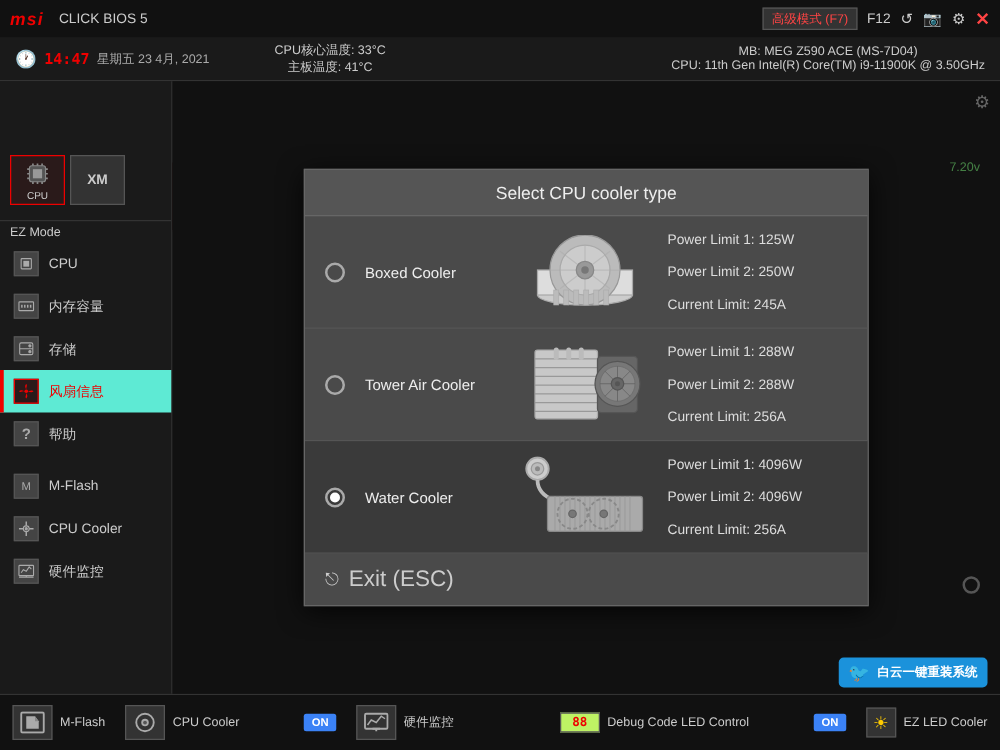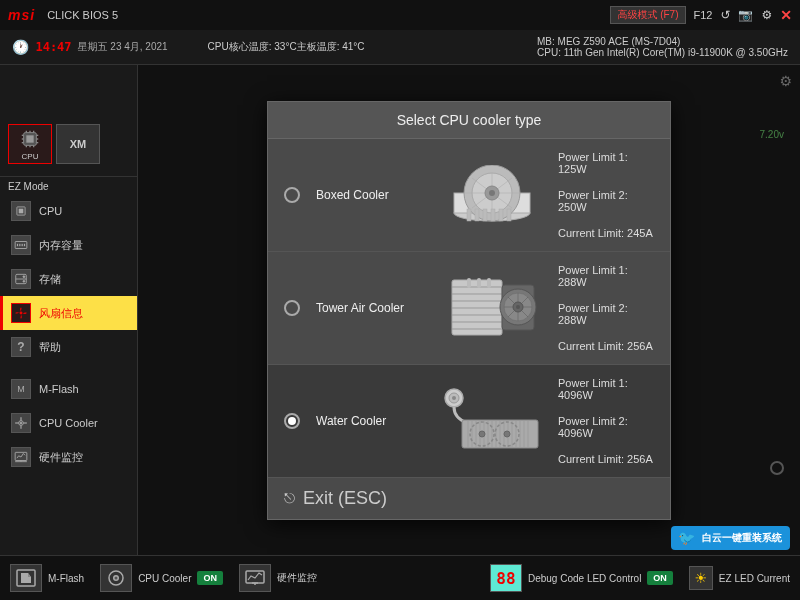--- a/index.html
+++ b/index.html
@@ -90,32 +90,32 @@
       align-items: center;
       gap: 6px;
     }
 
     .clock-icon { color: #e00; font-size: 14px; }
     .time-display { color: #e00; font-size: 12px; font-weight: bold; font-family: monospace; }
     .date-display { color: #aaa; font-size: 10px; }
 
     .temp-section {
       display: flex;
-      flex-direction: row;
+      flex-direction: column;
       font-size: 10px;
       color: #ccc;
-      margin-left: 24px;
+      margin-left: 36px;
       align-items: center;
     }
 
     .sys-info {
       margin-left: auto;
       display: flex;
       flex-direction: column;
-      align-items: flex-start;
+      align-items: center;
       font-size: 10px;
       color: #ccc;
     }
 
     
     .sidebar {
       position: absolute;
       top: 65px;
       left: 0;
       width: 138px;
@@ -180,21 +180,21 @@
 
     .sidebar-item {
       display: flex;
       align-items: center;
       gap: 8px;
       padding: 7px 8px;
       cursor: pointer;
       border-left: 3px solid transparent;
     }
     .sidebar-item.active {
-      background: #fde047;
+      background: #5eead4;
       border-left-color: #e00;
     }
 
     .sidebar-item-icon {
       width: 20px;
       height: 20px;
       background: #444;
       border: 1px solid #555;
       display: flex;
       align-items: center;
@@ -251,21 +251,21 @@
       width: 662px;
       height: 490px;
       background: rgba(0,0,0,0.5);
       display: flex;
       align-items: center;
       justify-content: center;
       z-index: 100;
     }
 
     .dialog {
-      width: 404px;
+      width: 452px;
       background: #4a4a4a;
       border: 1px solid #666;
       box-shadow: 0 4px 20px rgba(0,0,0,0.8);
     }
 
     .dialog-title {
       text-align: center;
       color: #eee;
       font-size: 14px;
       padding: 10px;
@@ -389,26 +389,27 @@
       background: #333;
       border: 1px solid #555;
       display: flex;
       align-items: center;
       justify-content: center;
       font-size: 12px;
       color: #ccc;
     }
 
     .toggle-on {
-      background: #15803d;
+      background: #3b82f6;
       color: #fff;
       padding: 2px 6px;
       font-size: 9px;
       font-weight: bold;
       border-radius: 2px;
+      margin-left: 46px;
     }
 
     
     .watermark {
       position: absolute;
       bottom: 50px;
       right: 10px;
       display: flex;
       align-items: center;
       gap: 6px;
@@ -776,27 +777,27 @@
         <line x1="7" y1="14" x2="13" y2="14" stroke="#aaa" stroke-width="1.5"></line>
         <line x1="10" y1="14" x2="10" y2="16" stroke="#aaa" stroke-width="1.5"></line>
       </svg>
     </div>
     <span>硬件监控</span>
   </div>
 
   <div style="flex:1"></div>
 
   <div class="bottom-item">
-    <div style="width:32px; height:28px; background:#5eead4; border:1px solid #555; display:flex; align-items:center; justify-content:center; font-family:monospace; color:#e00; font-size:16px; font-weight:bold;">88</div>
+    <div style="width:32px; height:16px; background:#bef264; border:1px solid #555; display:flex; align-items:center; justify-content:center; font-family:monospace; color:#e00; font-size:10px; font-weight:bold;">88</div>
     <span>Debug Code LED Control</span>
     <span class="toggle-on">ON</span>
   </div>
 
   <div class="bottom-item">
     <div style="width:24px; height:24px; background:#333; border:1px solid #555; display:flex; align-items:center; justify-content:center; color:#ffcc00; font-size:14px;">☀</div>
-    <span>EZ LED Current</span>
+    <span>EZ LED Cooler</span>
   </div>
 </div>
 
 <div class="watermark">
   <span class="watermark-icon">🐦</span>
   <span class="watermark-text">白云一键重装系统</span>
 </div>
 
 </body></html>

